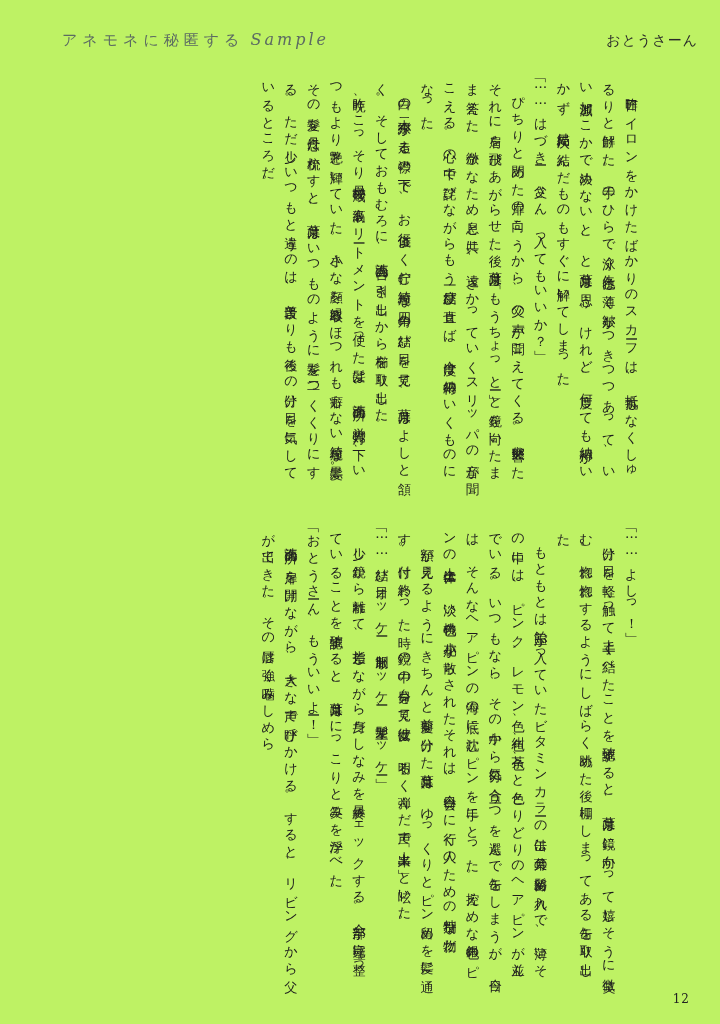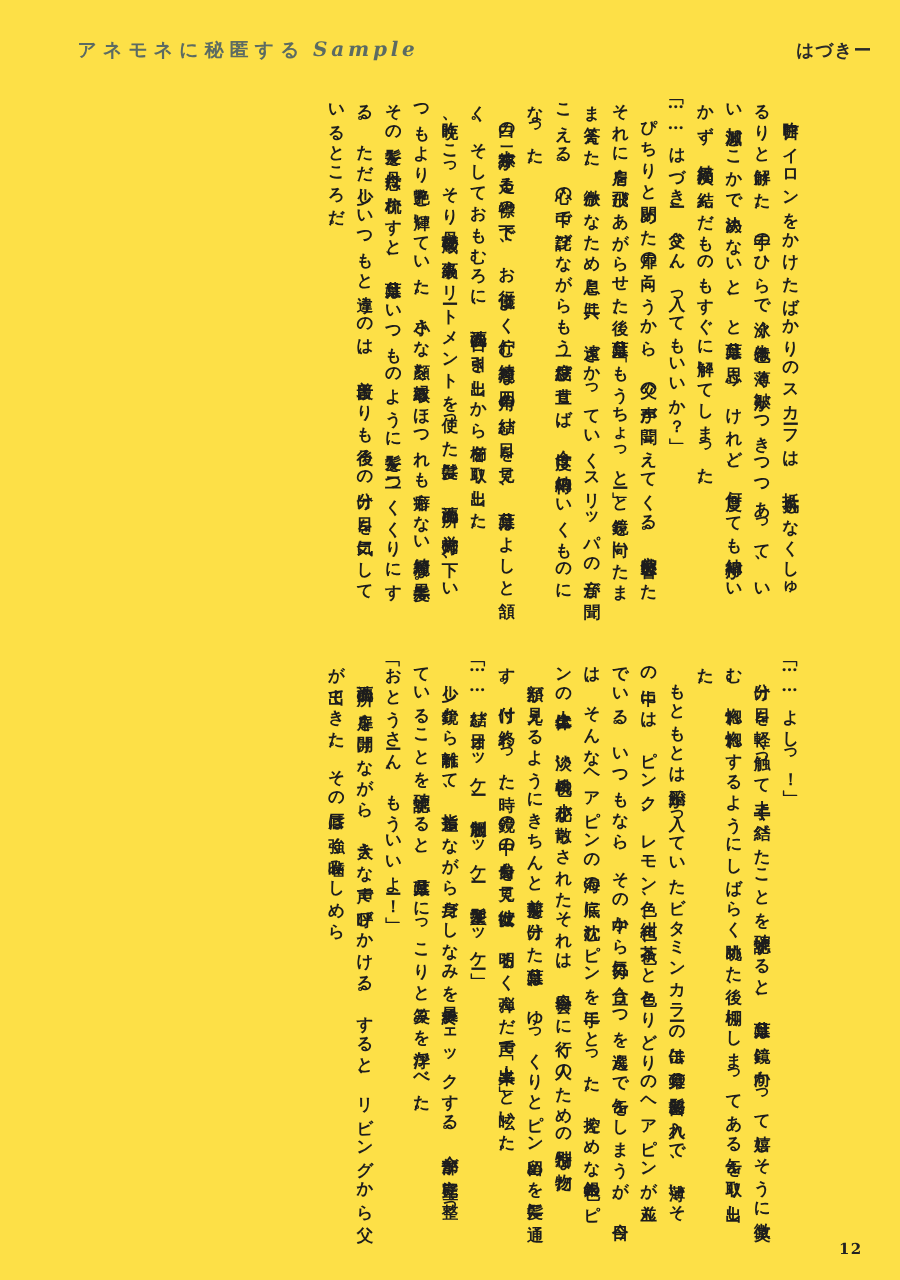--- a/index.html
+++ b/index.html
@@ -12,22 +12,21 @@
     height: 1024px;
     position: relative;
     overflow: hidden;
     font-family: "Liberation Serif", "DejaVu Serif", serif;
     color: #1a1a1a;
   }
 
   .page {
     position: absolute;
     inset: 0;
-    background: #fde047;
-    font-weight: bold;
+    background: #bef264;
   }
 
   
   .runhead {
     position: absolute;
     top: 30px;
     left: 0;
     right: 0;
     height: 34px;
   }
@@ -115,21 +114,21 @@
 </head>
 <body>
 
 <div class="page">
 
   <div class="runhead">
     <div class="runhead-left">
       <span>アネモネに秘匿する</span><span class="sample">Sample</span>
     </div>
     <div class="runhead-right">
-      <span>はづきー</span>
+      <span>おとうさーん</span>
     </div>
   </div>
 
   <div class="body-area">
 
     <div class="vblock" id="block-top">
         <p>昨日アイロンをかけたばかりのスカーフは、抵抗もなくしゅるりと解けた。手のひらで泳ぐ朱色は薄く皺がつきつつあって、いい加減どこかで決めないと、と葉月は思う。けれど、何度しても納得がいかず、結局次に結んだものもすぐに解いてしまった。</p>
         <p class="noindent">「……はづきー、父さん、入ってもいいか？」</p>
         <p>ぴちりと閉めた扉の向こうから、父の声が聞こえてくる。突然響いたそれに肩を飛びあがらせた後、葉月は「もうちょっとー」と鏡を向いたまま答えた。微かなため息と共に、遠ざかっていくスリッパの音が聞こえる。心の中で詫びながらもう一度結び直せば、今度は納得のいくものになった。</p>
         <p>白の二本線が走る襟の下で、お行儀よく佇む綺麗な四角の結び目を見て、葉月はよしと頷く。そしておもむろに、洗面台の引き出しから櫛を取り出した。</p>

